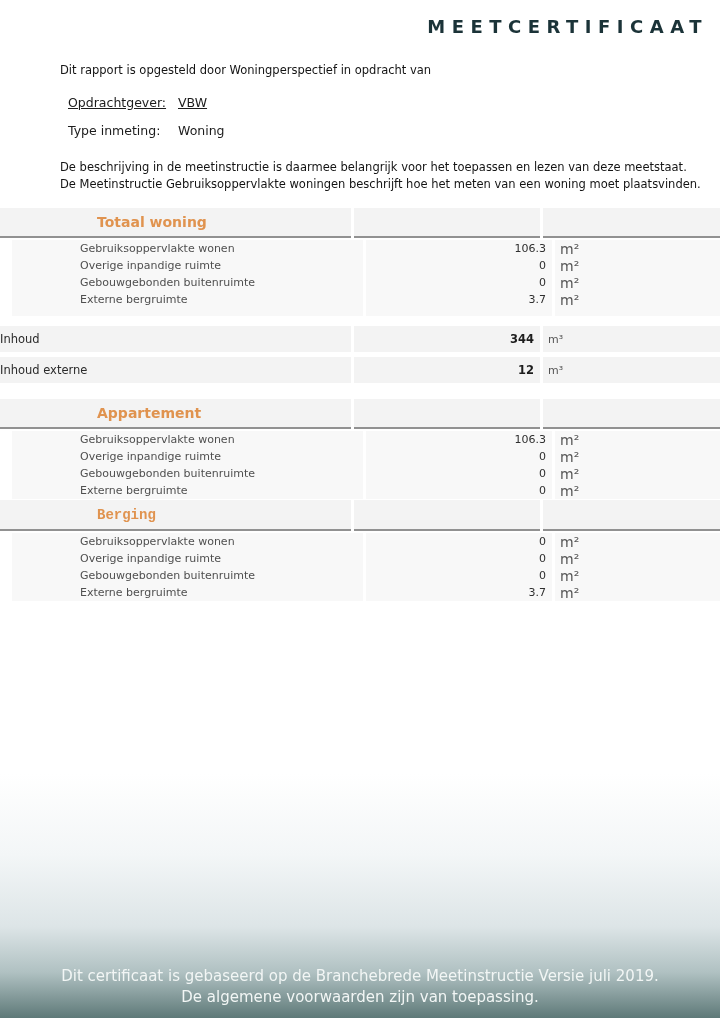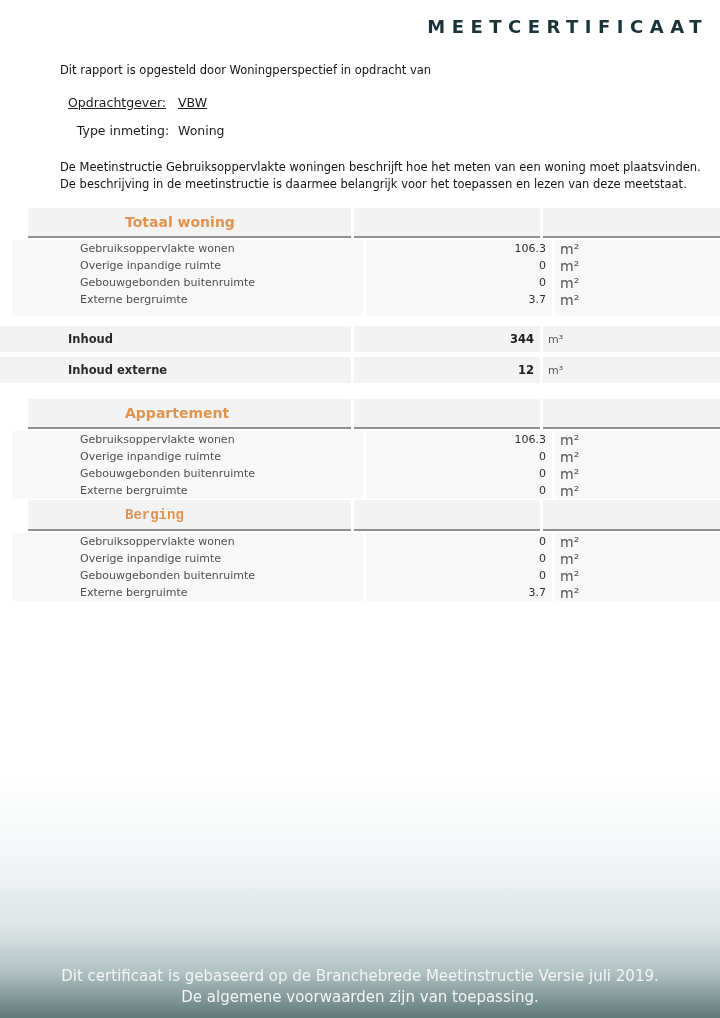--- a/index.html
+++ b/index.html
@@ -11,50 +11,50 @@
       #b0c1c2 95.5%, var(--footer-teal,#5e7978) 100%);
   }
   .doc-title {
     position:absolute; top:16px; left:0; width:708px; text-align:right;
     font-size:18px; font-weight:700; letter-spacing:6.5px; text-indent:6.5px;
     color:var(--title-dark,#1b3338);
   }
   .intro { position:absolute; left:60px; top:63px; font-size:11.5px; color:#141414; }
   .kv { position:absolute; left:68px; display:flex; font-size:12.5px; color:#1c1c1c; }
   .kv-client { top:95px;text-decoration:underline; }
-  .kv-type { top:123px;text-align:center; }
+  .kv-type { top:123px; }
   .kv .k { width:110px; }
   .para { position:absolute; left:60px; top:159px; font-size:11.5px; line-height:17px; color:#141414; }
 
   .band, .row {
     position:absolute; left:0; width:720px;
     display:grid; grid-template-columns:351px 186px 177px; column-gap:3px;
   }
   .band > div, .rowline > div { background:var(--band-gray,#f3f3f3); }
 
   .sec-head { height:30px; }
   .sec-head > div { border-bottom:2px solid var(--rule-gray,#919191); }
   .sec-head .c1 {
     display:flex; align-items:center; padding-left:97px;
-    color:var(--accent-orange,#e0934f); font-size:14px; font-weight:600;margin-left:28px;
+    color:var(--accent-orange,#e0934f); font-size:14px; font-weight:600;
   }
 
   .rows { position:absolute; left:0; width:720px;margin-left:12px; }
   .rowline {
     display:grid; grid-template-columns:351px 186px 177px; column-gap:3px; height:17px;
   }
   .rowline > div { background:var(--row-gray,#f8f8f8); display:flex; align-items:center; }
   .rowline.filler { height:8px; }
   .rowline .c1 { padding-left:68px; color:#4f4f4f; font-size:11px; }
   .rowline .c2 { justify-content:flex-end; padding-right:6px; color:#2f2f2f; font-size:11px; }
   .rowline .c3 { padding-left:5px; color:#555555; font-size:14px; }
 
   .vol { height:26px; }
   .vol > div { background:var(--band-gray,#f3f3f3); display:flex; align-items:center; }
-  .vol .c1 { padding-left:68px; color:#2a2a2a; font-size:11.5px;font-weight:bold; }
+  .vol .c1 { color:#2a2a2a; font-size:11.5px; }
   .vol .c2 { justify-content:flex-end; padding-right:6px; color:#1d1d1d; font-size:11.5px; font-weight:700; }
   .vol .c3 { padding-left:5px; color:#555555; font-size:11px; }
 
   .pos-sec0-head { top:208px; }
   .pos-sec0-rows { top:240px; }
   .pos-vol0 { top:326px; }
   .pos-vol1 { top:357px; }
   .pos-sec1-head { top:399px; }
   .pos-sec1-rows { top:431px; }
   .pos-sec2-head { top:500px; height:31px;font-family:Liberation Mono, monospace; }
@@ -78,22 +78,22 @@
     <div class="k">Opdrachtgever:</div>
     <div class="v">VBW</div>
   </div>
 
   <div class="kv kv-type">
     <div class="k">Type inmeting:</div>
     <div class="v">Woning</div>
   </div>
 
   <div class="para">
+    <div>De beschrijving in de meetinstructie is daarmee belangrijk voor het toepassen en lezen van deze meetstaat.</div>
     <div>De Meetinstructie Gebruiksoppervlakte woningen beschrijft hoe het meten van een woning moet plaatsvinden.</div>
-    <div>De beschrijving in de meetinstructie is daarmee belangrijk voor het toepassen en lezen van deze meetstaat.</div>
   </div>
 
   <div class="band sec-head pos-sec0-head">
     <div class="c1">Totaal woning</div>
     <div class="c2"></div>
     <div class="c3"></div>
   </div>
   <div class="rows pos-sec0-rows">
     <div class="rowline">
       <div class="c1">Gebruiksoppervlakte wonen</div>

